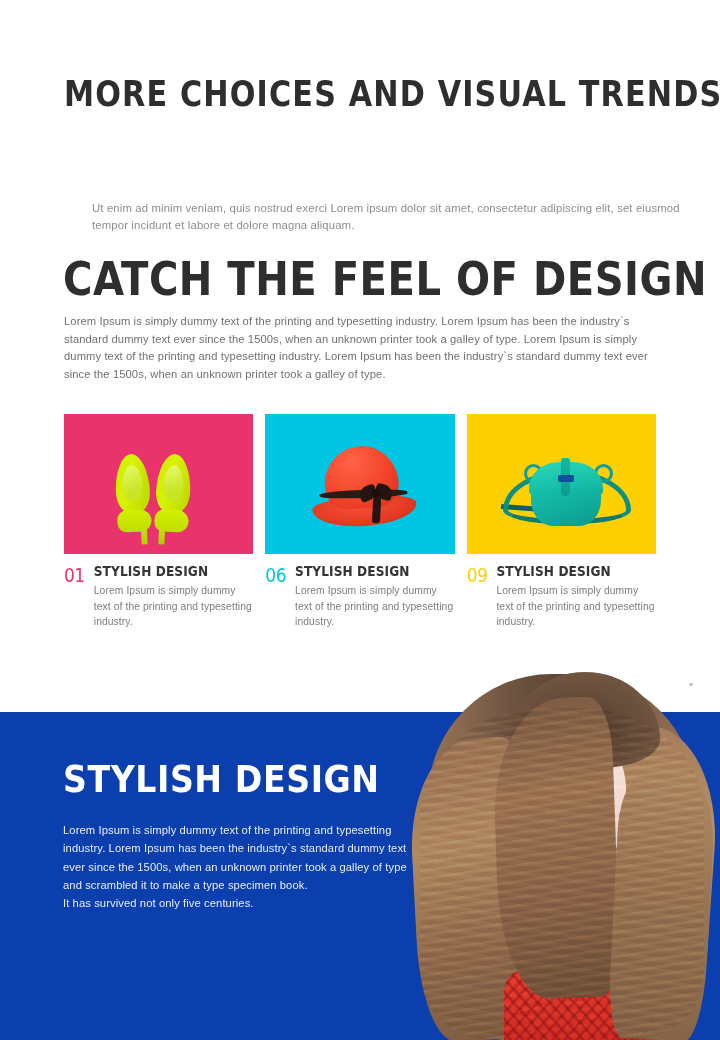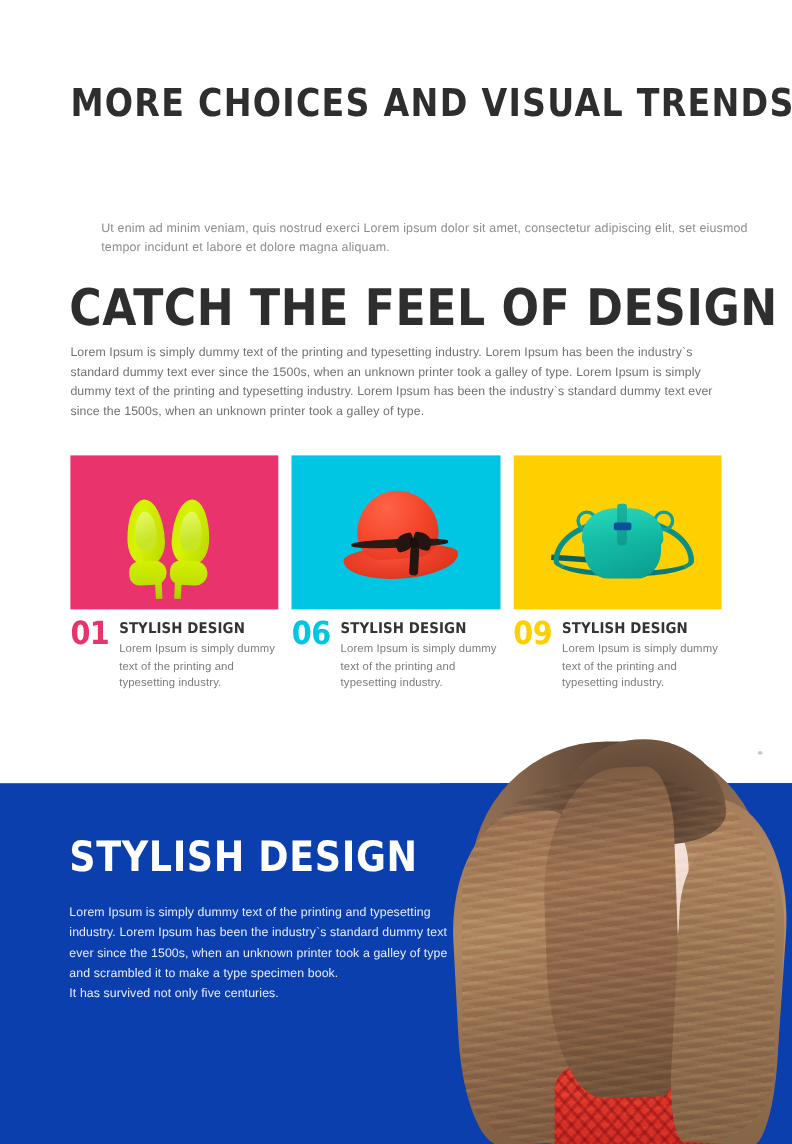--- a/index.html
+++ b/index.html
@@ -269,22 +269,22 @@
     display: flex;
     gap: 12px;
   }
   .caption {
     flex: 1 1 0;
     display: flex;
     gap: 9px;
   }
   .cap-num {
     font-family: "DejaVu Sans Condensed", "Liberation Sans Narrow", "Liberation Sans", sans-serif;
-    font-size: 29px;
-    font-weight: 700;
+    font-size: 19px;
+    font-weight: 400;
     line-height: 26px;
     letter-spacing: -0.5px;
   }
   .cap-body { padding-top: 2px; }
   .cap-title {
     font-family: "DejaVu Sans Condensed", "Liberation Sans Narrow", "Liberation Sans", sans-serif;
     font-size: 13.5px;
     font-weight: 700;
     color: #333436;
     letter-spacing: 0.1px;

